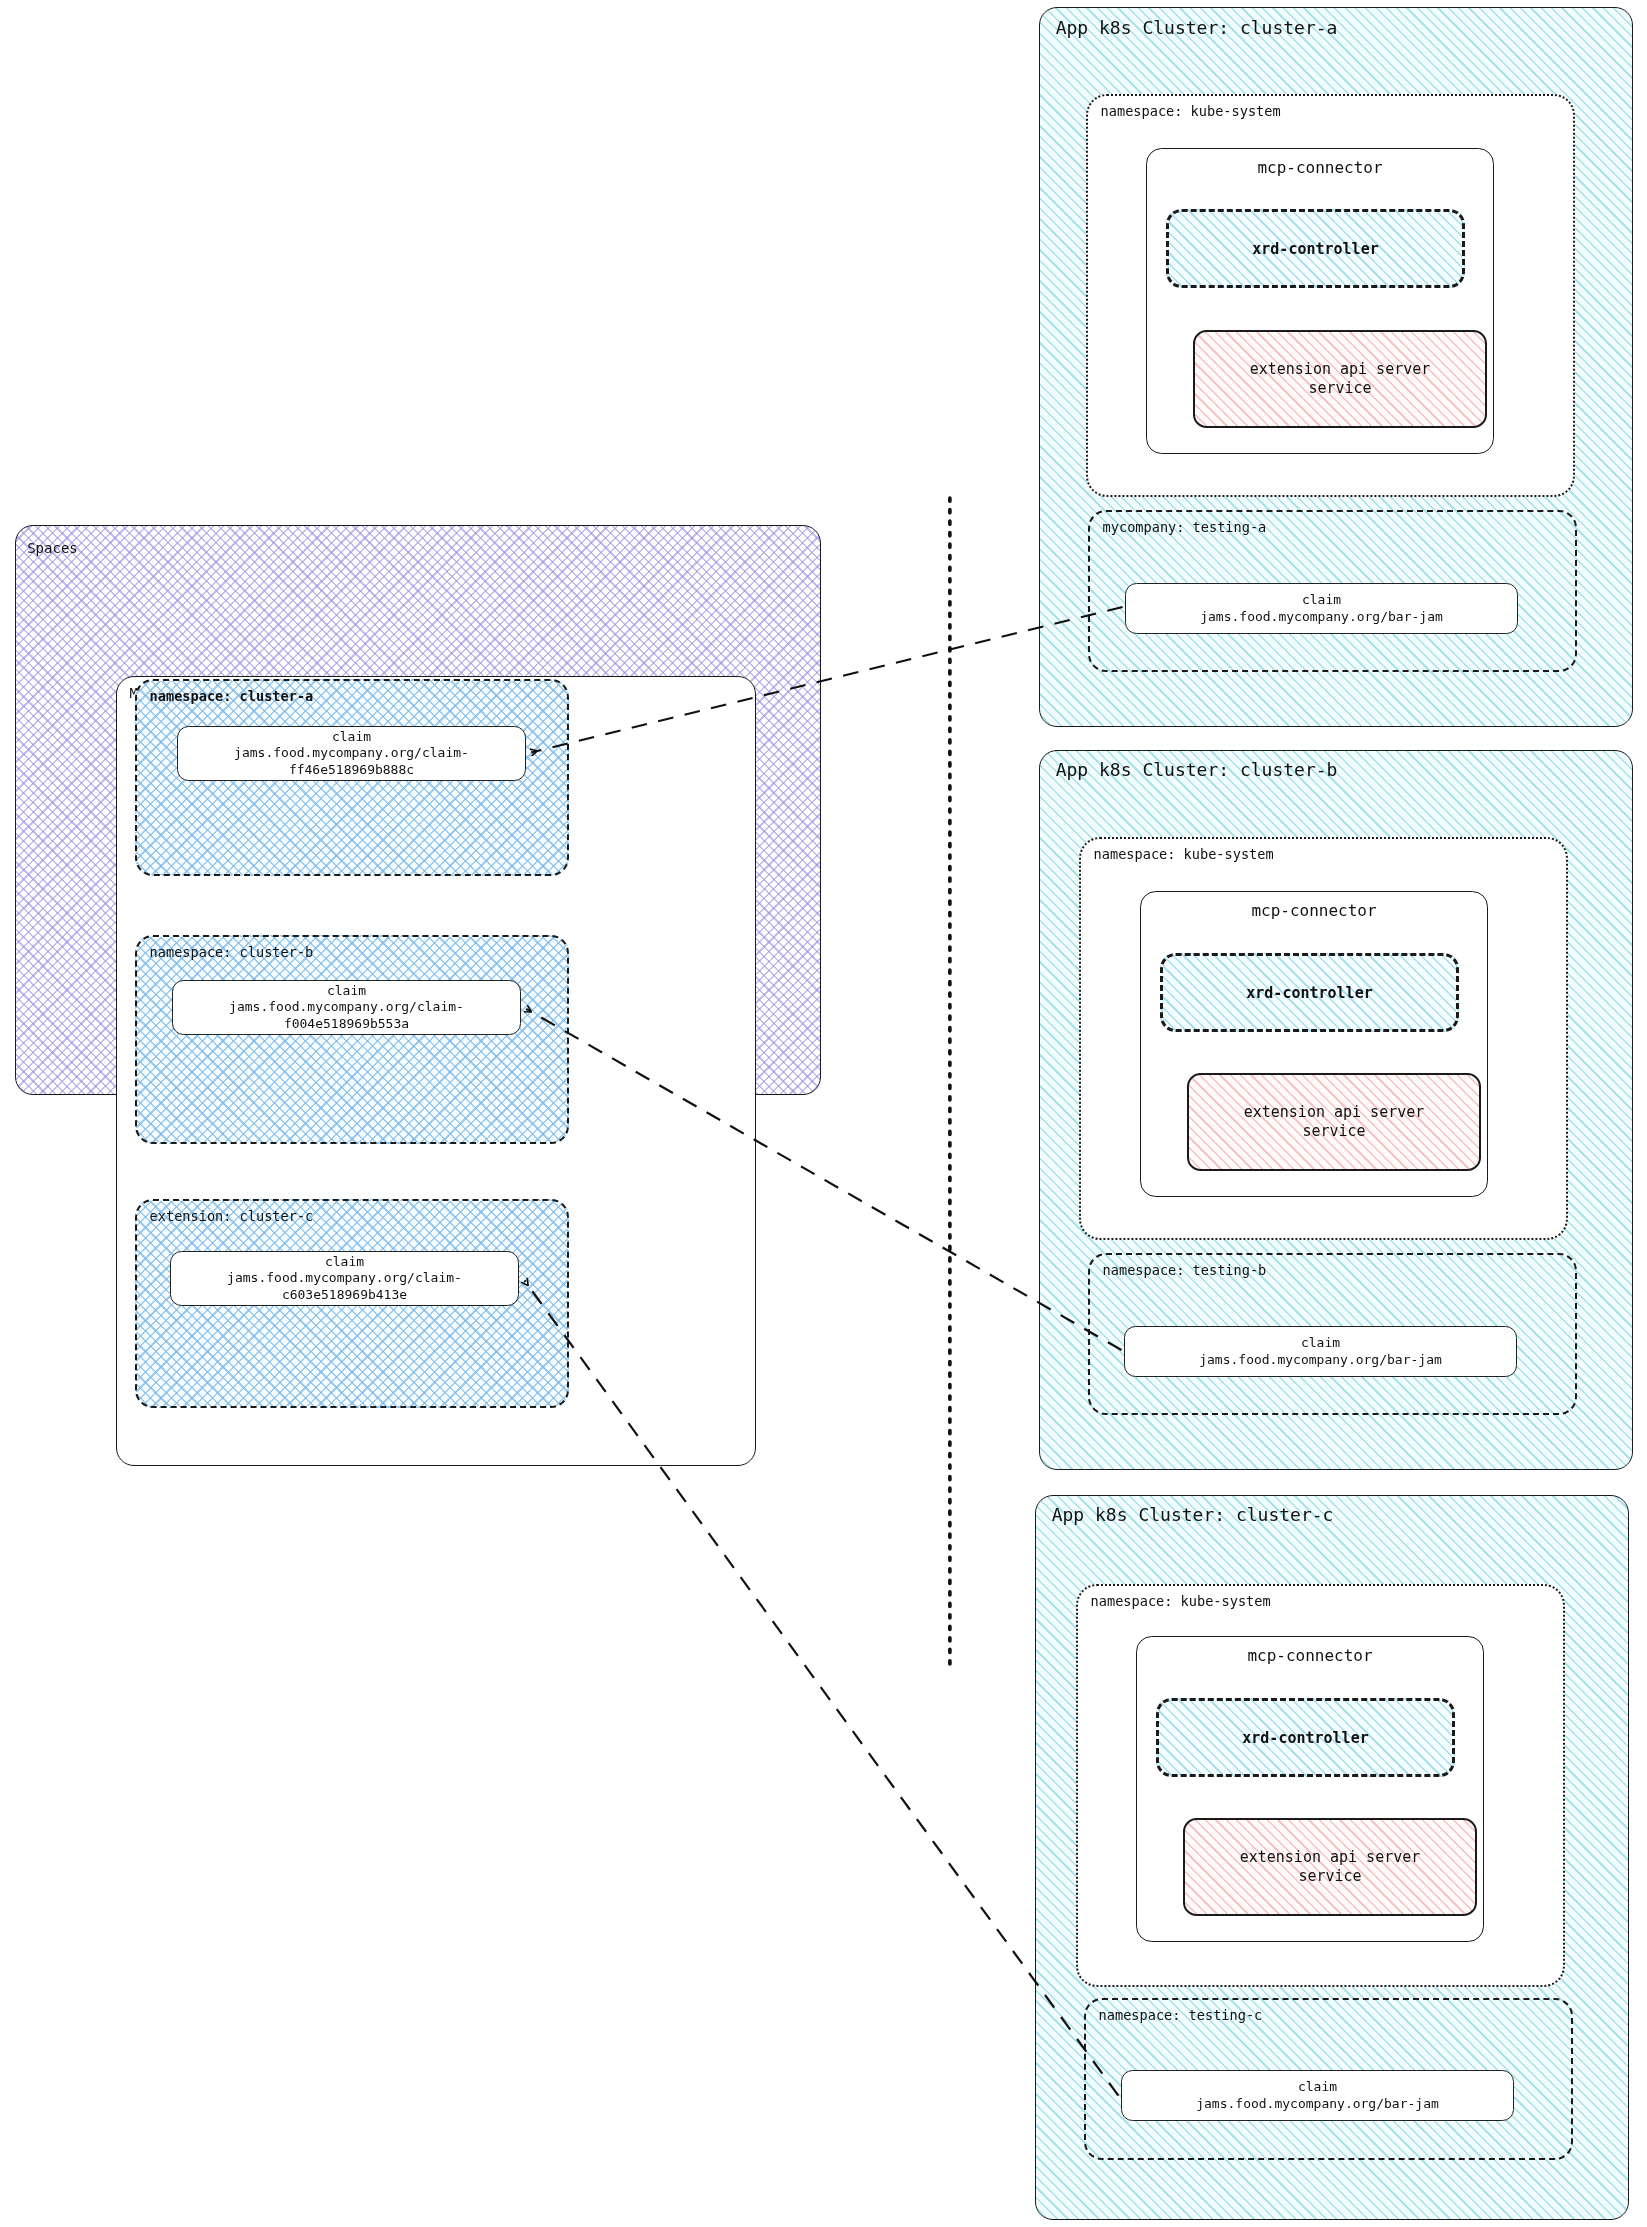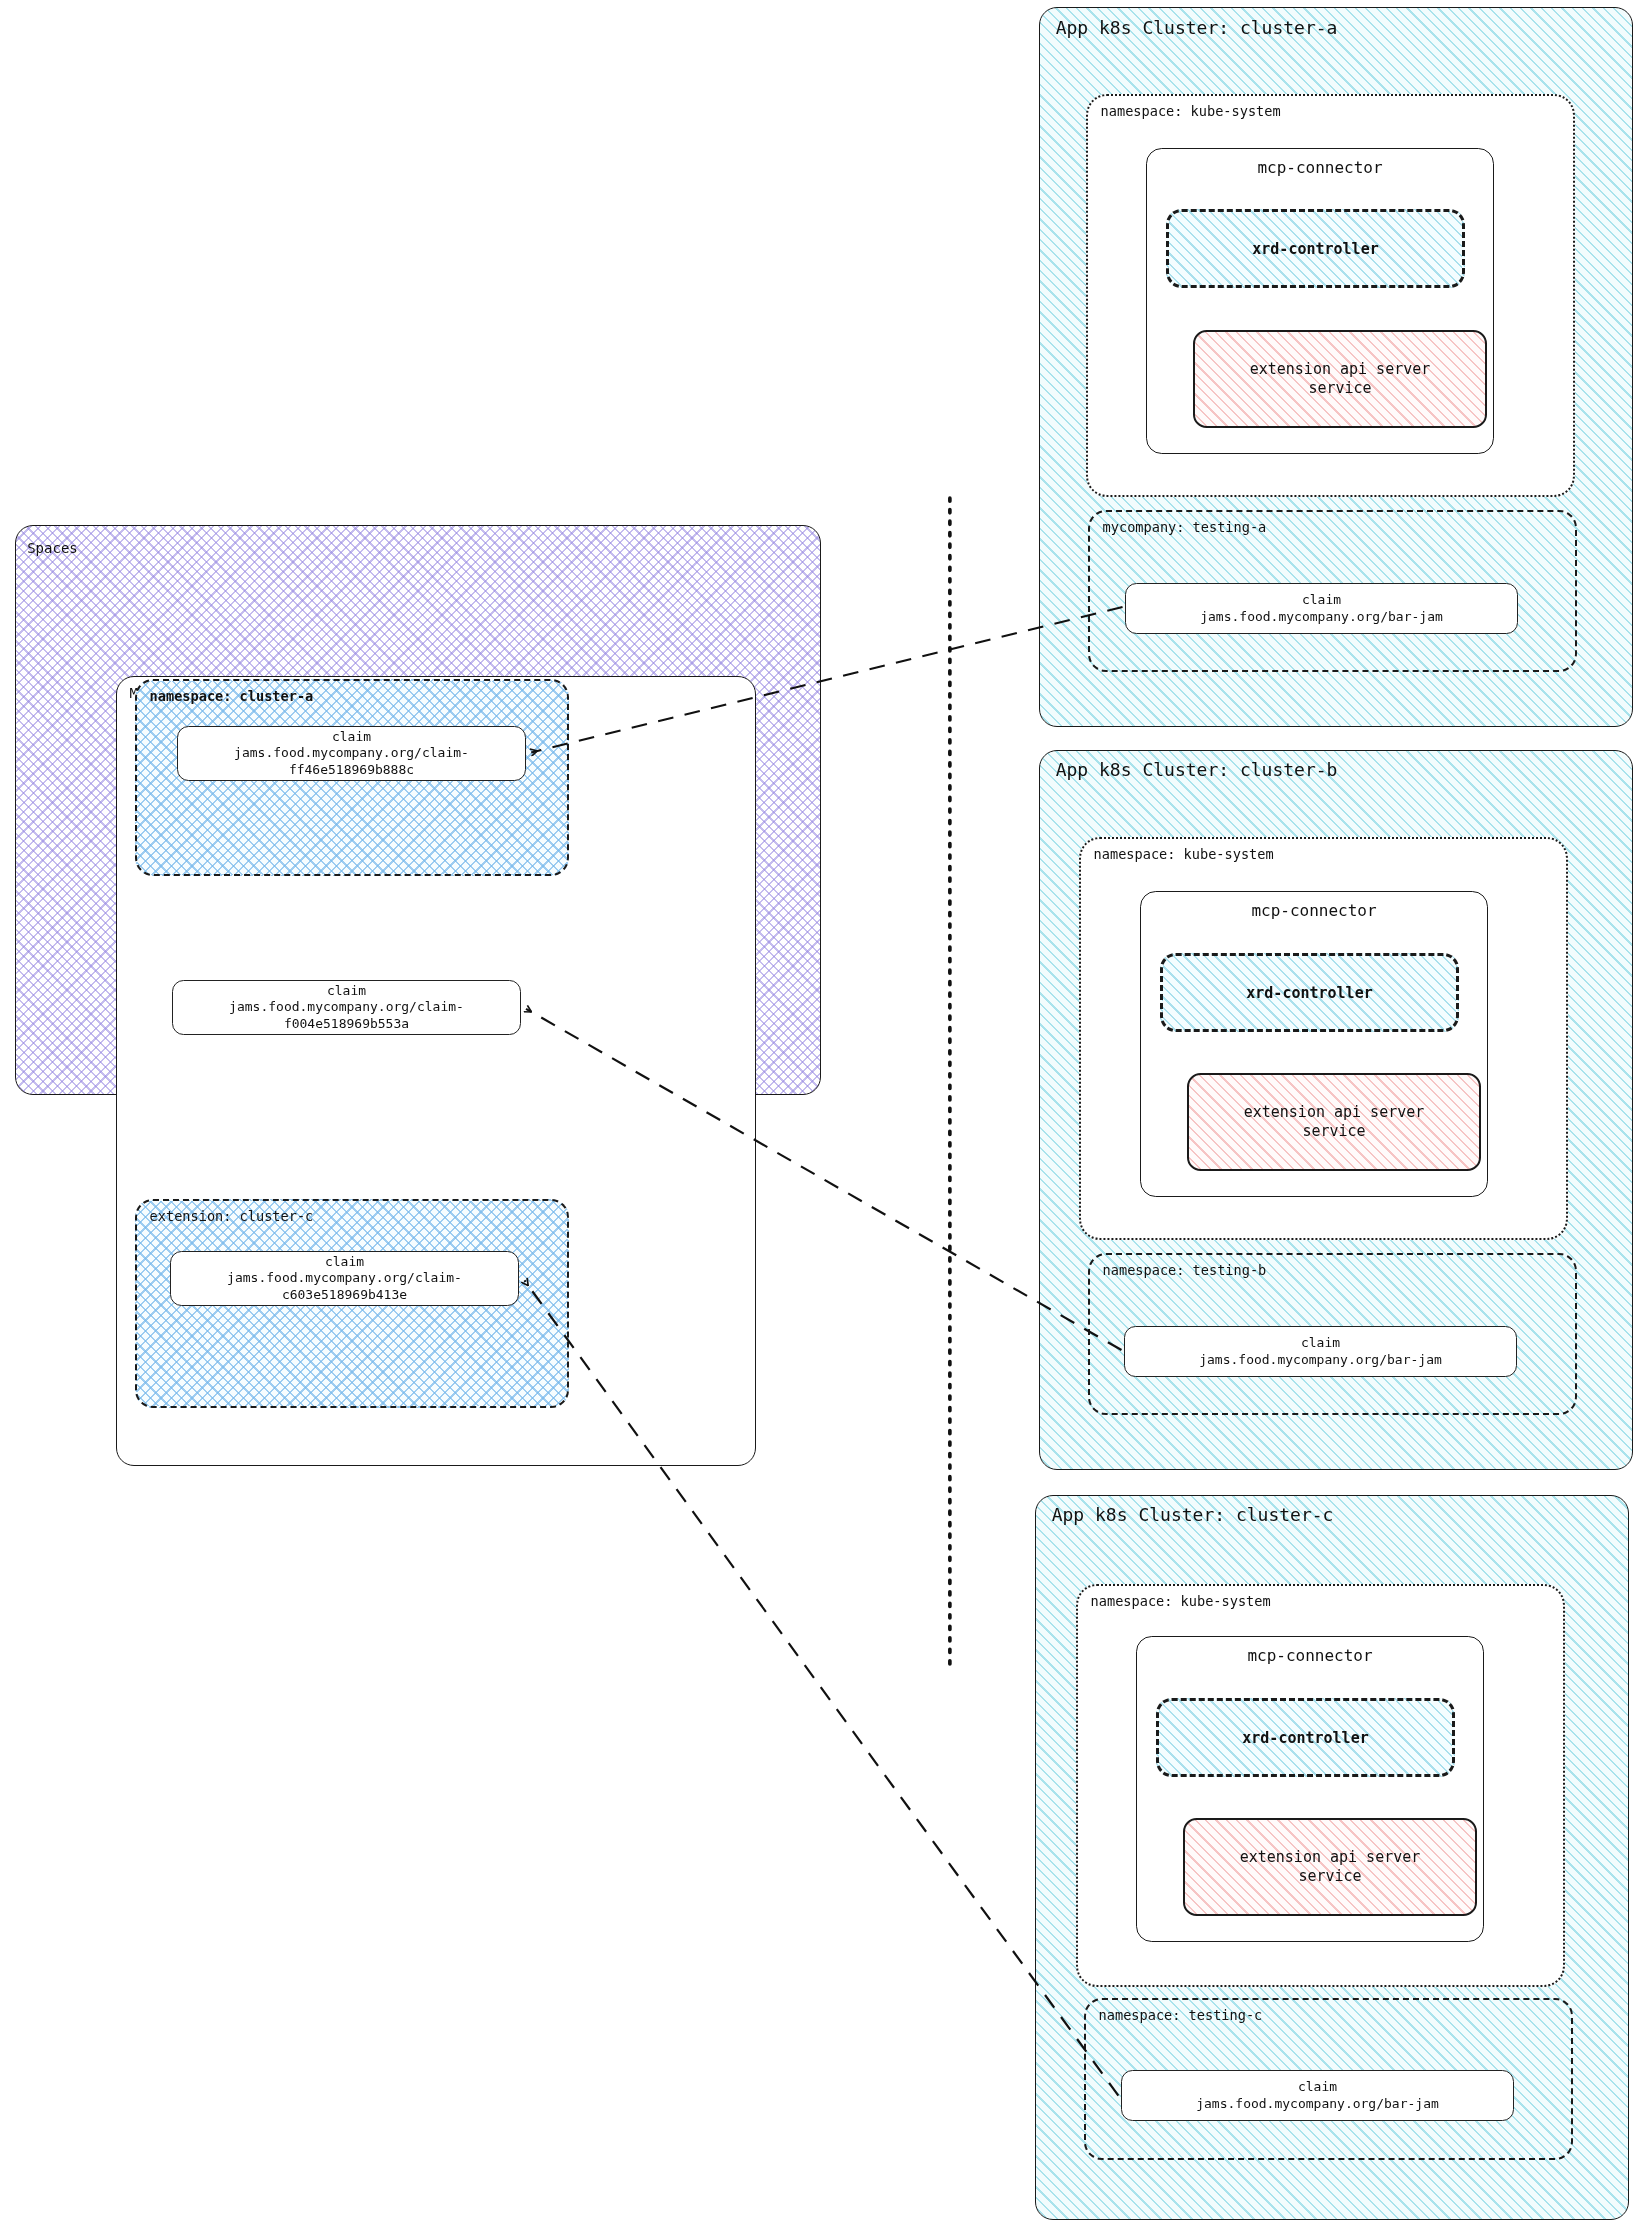--- a/index.html
+++ b/index.html
@@ -172,20 +172,23 @@
 
   <div class="box ns-dashed-cross" style="left:135px; top:679px; width:434px; height:197px;font-weight:bold;">
     <div class="box-label ns-label">namespace: cluster-a</div>
   </div>
   <div class="claim-card" style="left:177px; top:726px; width:349px; height:55px;">
     <span class="ln">claim</span>
     <span class="ln">jams.food.mycompany.org/claim-</span>
     <span class="ln">ff46e518969b888c</span>
   </div>
 
+  <div class="box ns-dashed-cross" style="left:135px; top:935px; width:434px; height:209px;">
+    <div class="box-label ns-label">namespace: cluster-b</div>
+  </div>
   <div class="claim-card" style="left:172px; top:980px; width:349px; height:55px;">
     <span class="ln">claim</span>
     <span class="ln">jams.food.mycompany.org/claim-</span>
     <span class="ln">f004e518969b553a</span>
   </div>
 
   <div class="box ns-dashed-cross" style="left:135px; top:1199px; width:434px; height:209px;">
     <div class="box-label ns-label">extension: cluster-c</div>
   </div>
   <div class="claim-card" style="left:170px; top:1251px; width:349px; height:55px;">

